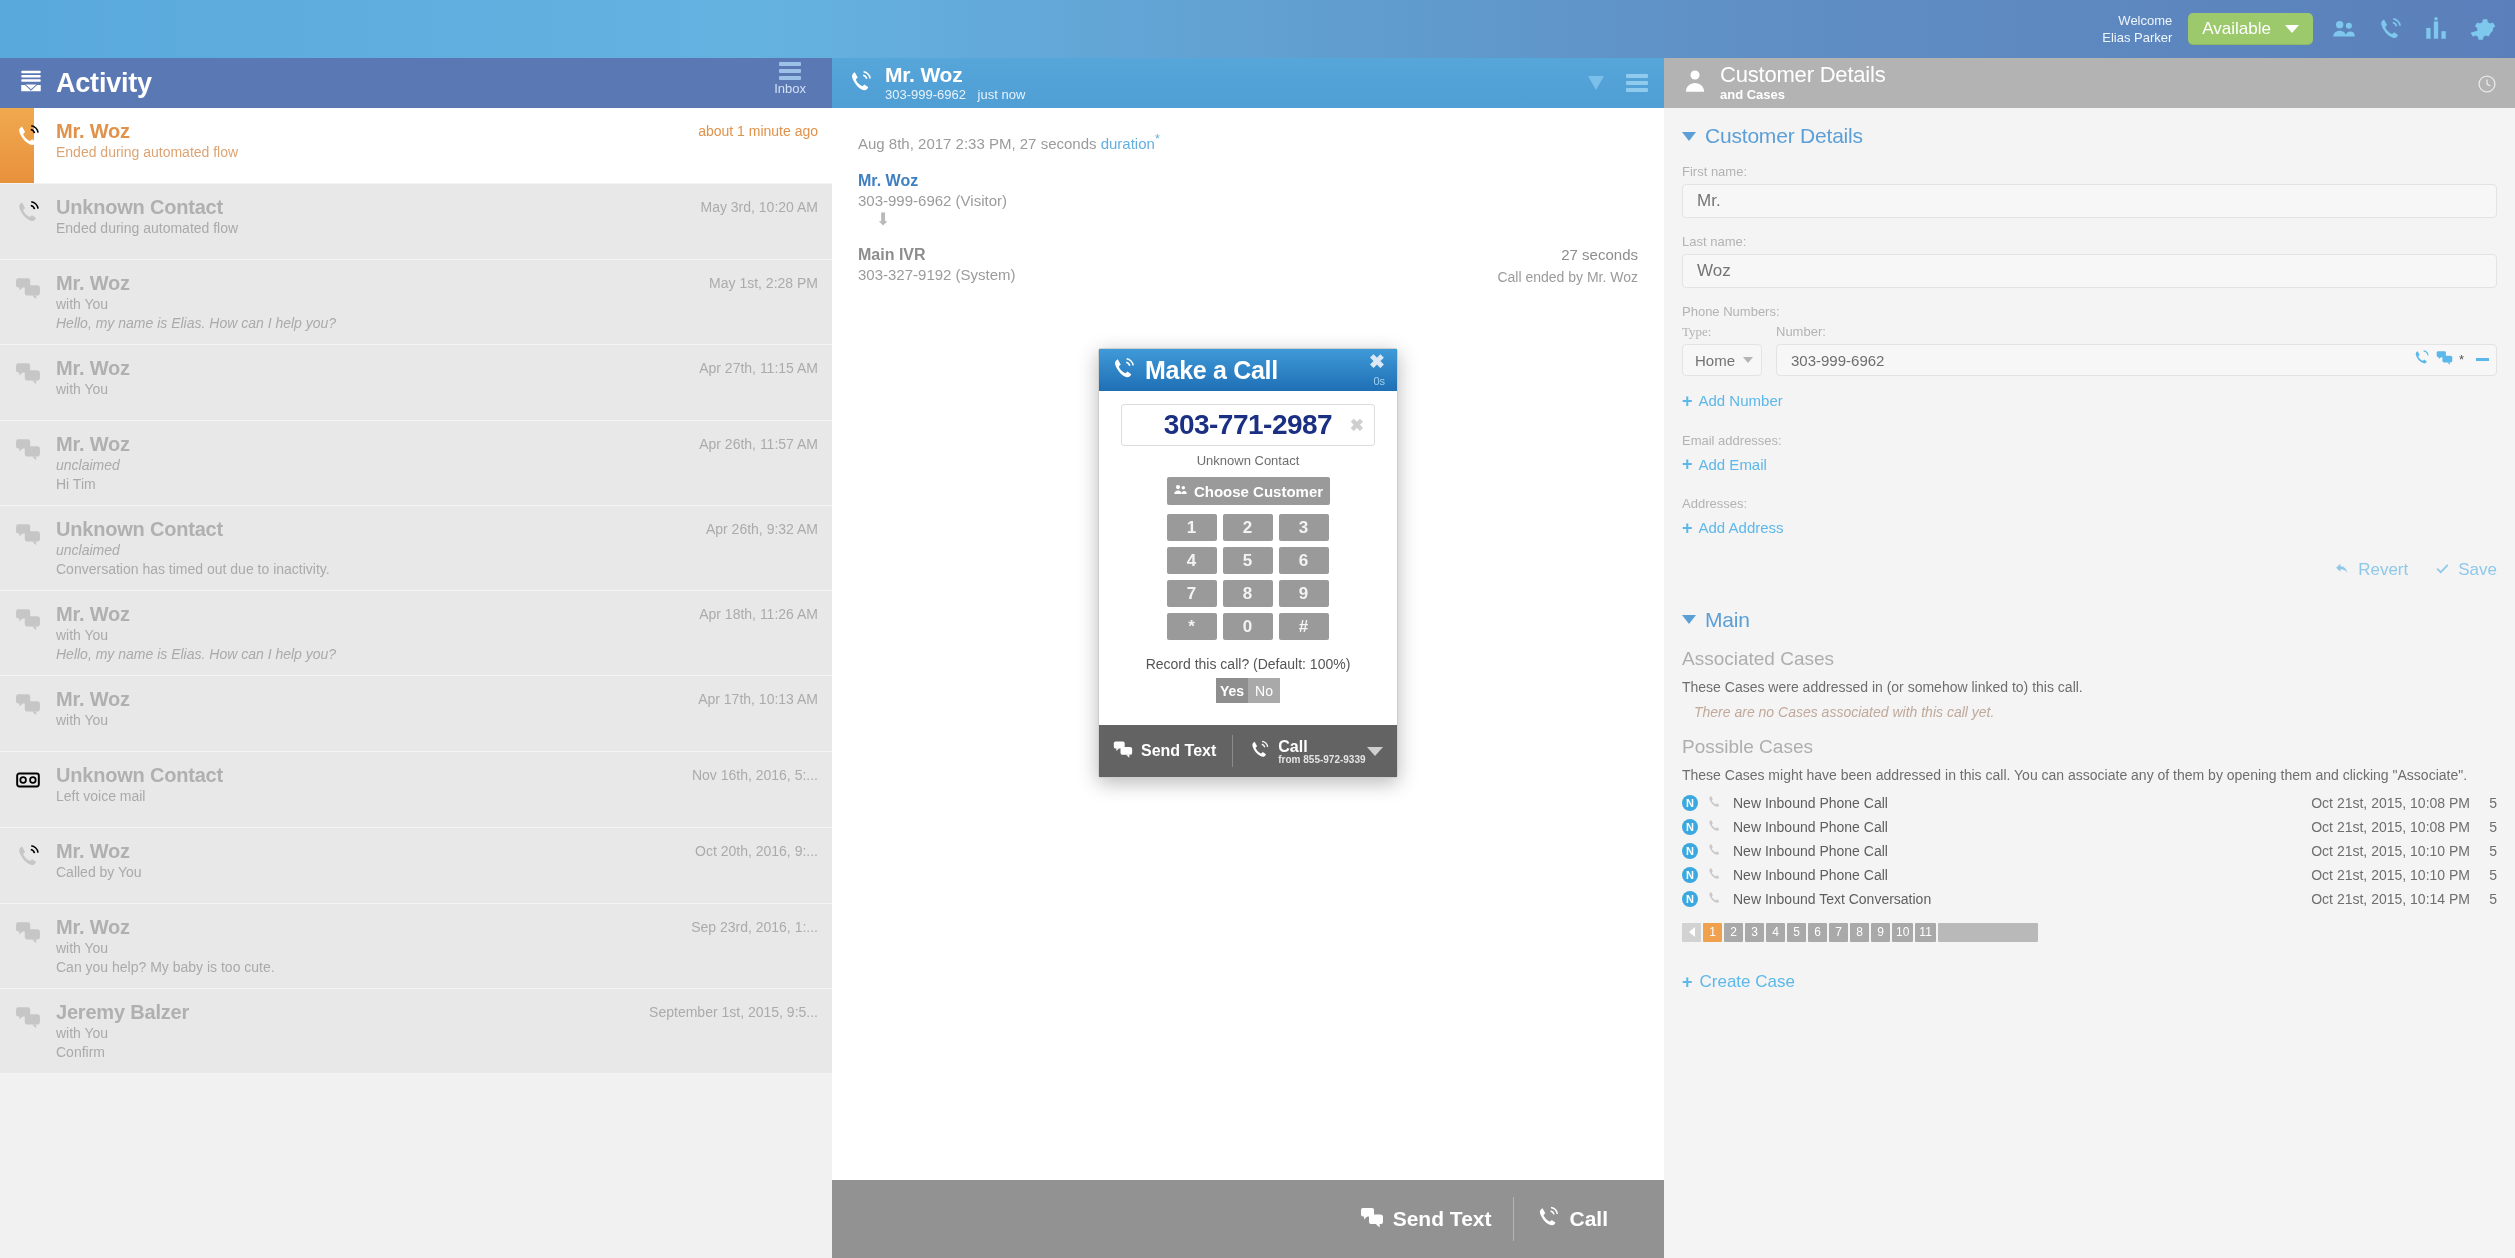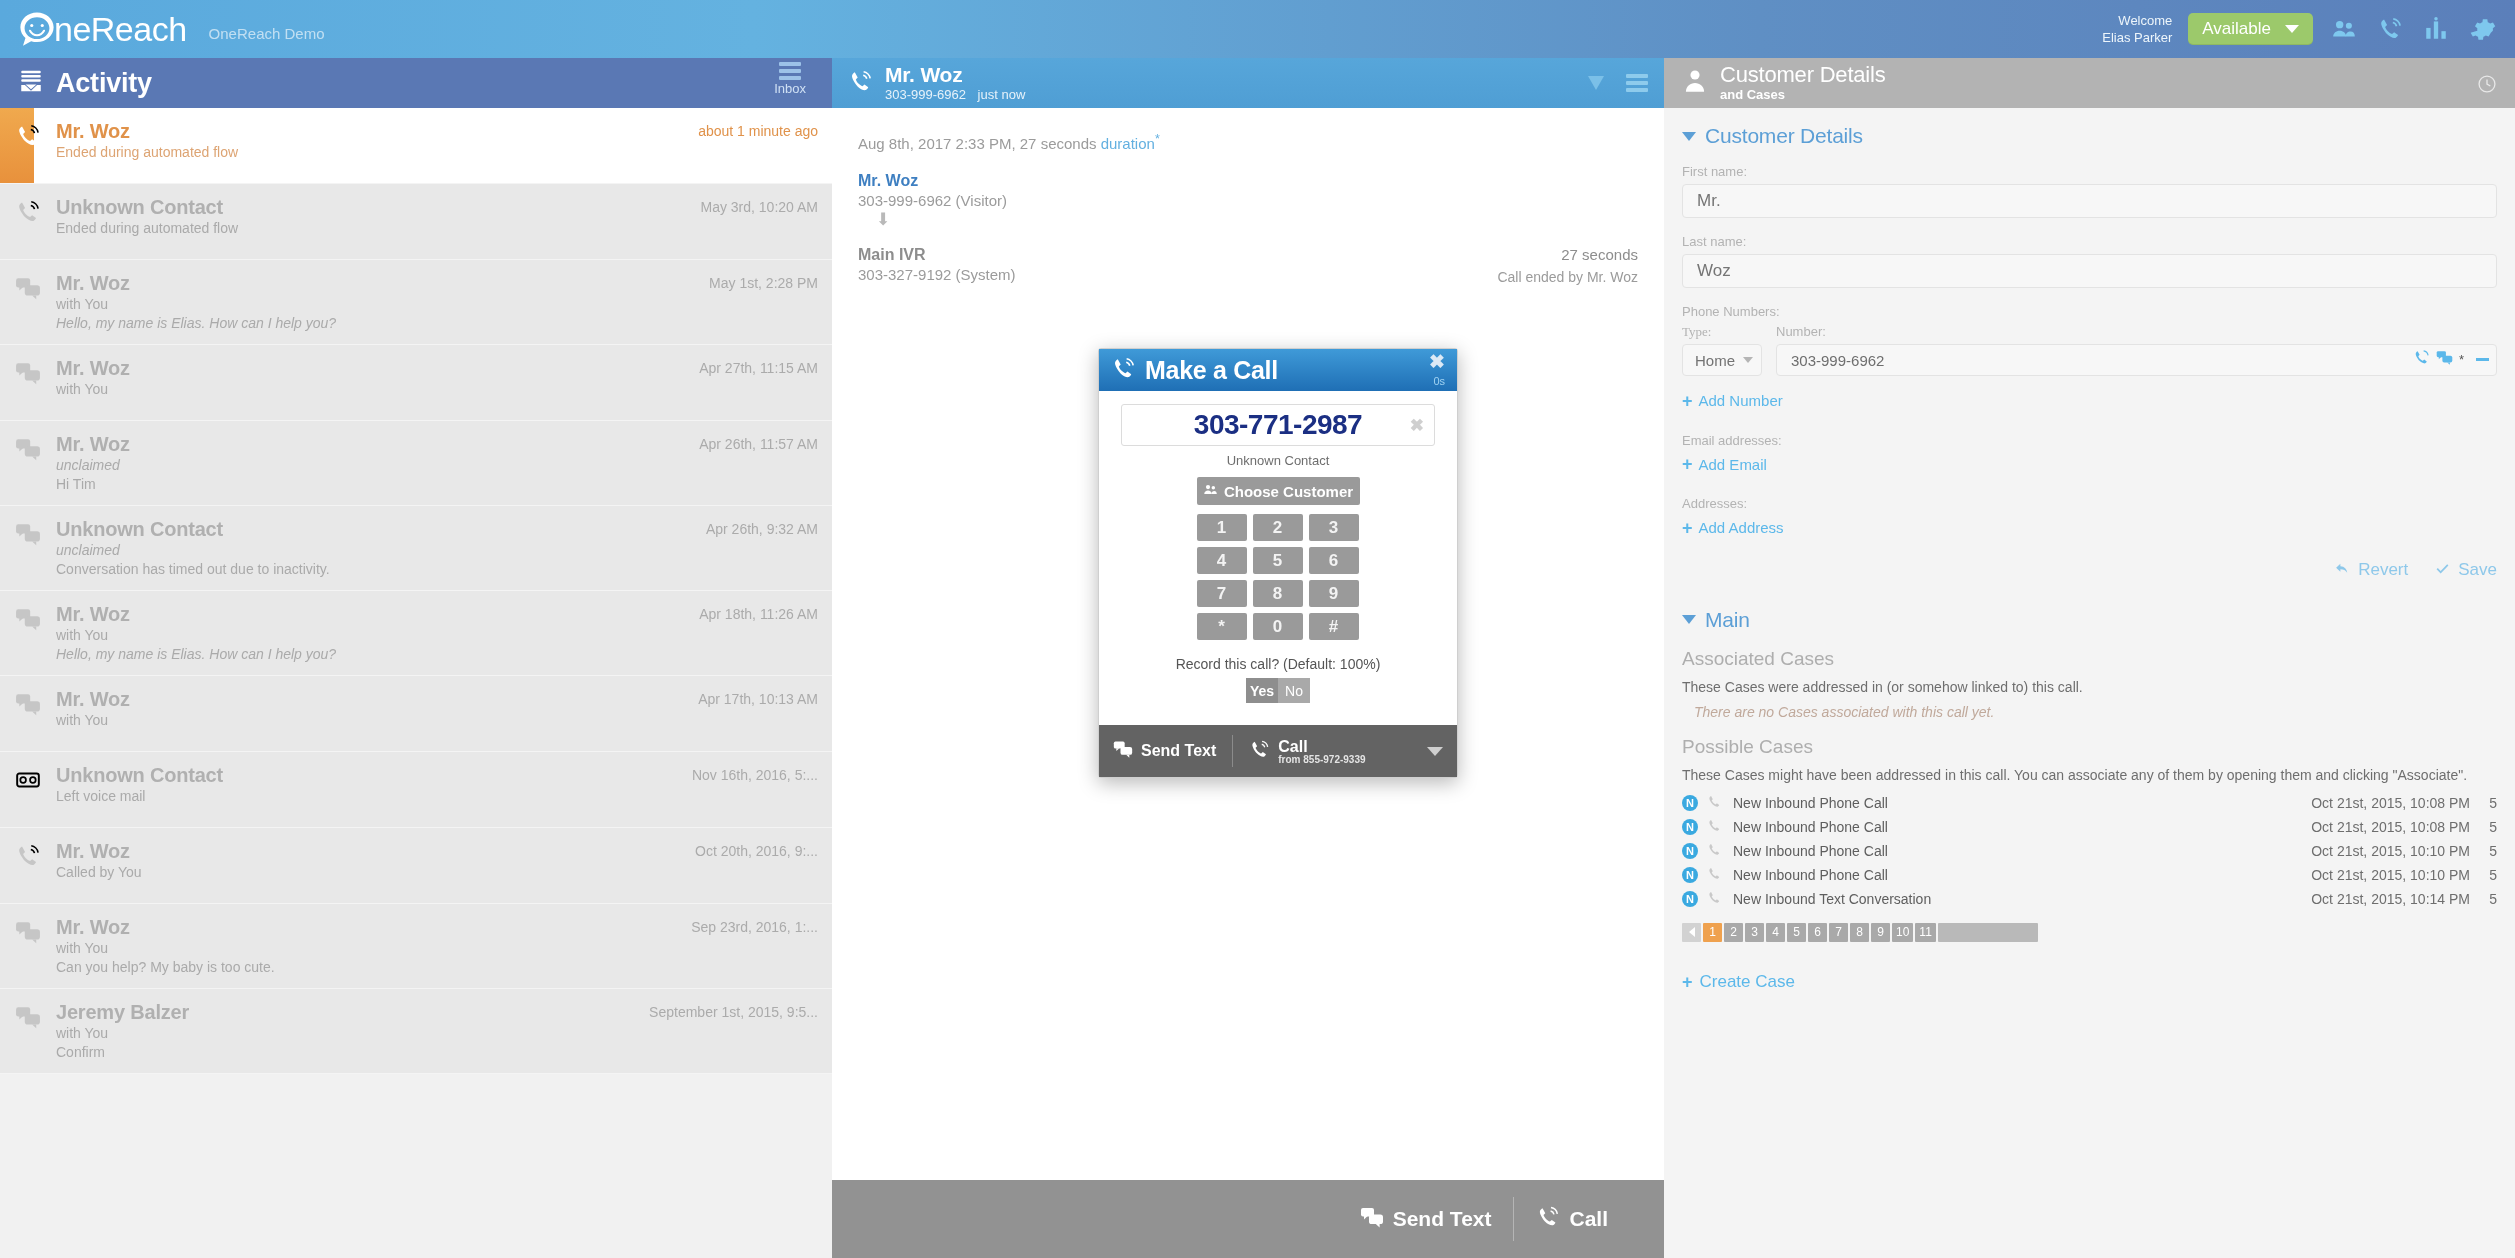--- a/index.html
+++ b/index.html
@@ -100,21 +100,21 @@
   .center-foot {
     position:absolute; left:0; bottom:0; width:832px; height:78px; background:#929292;
     display:flex; align-items:center; justify-content:flex-end; padding-right:34px; gap:0;
   }
   .foot-btn { display:flex; align-items:center; gap:9px; color:#fff; font-size:21px; font-weight:600; padding: 0 22px; }
   .foot-div { width:1px; height:44px; background:#b5b5b5; }
   .foot-btn svg { fill:#ffffff; }
 
   
   .modal {
-    position:absolute; left:1098px; top:348px; width:360px;
+    position:absolute; left:1098px; top:348px; width:300px;
     background:#ffffff; border:1px solid #cfcfcf; border-radius:3px;
     box-shadow: 0 5px 20px rgba(0,0,0,0.28); z-index:50;
   }
   .modal-head {
     height:42px; background: linear-gradient(to bottom,#3f9ad8,#1f6fb5);
     display:flex; align-items:center; padding:0 12px; position:relative;
   }
   .modal-head svg { fill:#fff; }
   .modal-title { color:#fff; font-size:25px; font-weight:600; margin-left:9px; letter-spacing:-0.3px; }
   .modal-x { position:absolute; right:12px; top:5px; color:#dce9f5; font-size:19px; font-weight:700; line-height:16px;}
@@ -213,32 +213,20 @@
   .pg.tail { background:#b9b9b9; width:100px; }
   .pg-tri { width:0;height:0;border-top:5px solid transparent;border-bottom:5px solid transparent;border-right:6px solid #fff; }
   .create { color:#5cb8ea; font-size:17px; display:inline-flex; align-items:center; gap:7px; margin-top:30px; }
 </style>
 </head>
 <body>
 
 <div class="app">
 
   <div class="topbar">
-    <div class="logo-wrap">
-      <span class="logo-mark">
-        <svg viewBox="0 0 48 48" width="42" height="42">
-          <path d="M24 5c-10.5 0-19 7.6-19 17 0 4.8 2.2 9.1 5.8 12.2L8 43l9.3-5.1c2.1.6 4.4 1 6.7 1 10.5 0 19-7.6 19-17S34.5 5 24 5zm0 30.5c-7.8 0-14.2-5.6-14.2-12.5S16.2 10.5 24 10.5 38.2 16.1 38.2 23 31.8 35.5 24 35.5z" fill="#ffffff"></path>
-          <circle cx="18" cy="20" r="1.8" fill="#ffffff"></circle>
-          <circle cx="30" cy="20" r="1.8" fill="#ffffff"></circle>
-          <path d="M16 26c2 3.6 5 5.2 8 5.2s6-1.6 8-5.2" stroke="#ffffff" stroke-width="2.4" fill="none" stroke-linecap="round"></path>
-        </svg>
-      </span>
-      <span class="logo-text">neReach</span>
-      <span class="demo-label">OneReach Demo</span>
-    </div>
     <div class="topbar-right">
       <div class="welcome">
         <div>Welcome</div>
         <div>Elias Parker</div>
       </div>
       <div class="avail-pill">
         <span>Available</span>
         <span class="caret-d"></span>
       </div>
       <span class="tb-icon">

